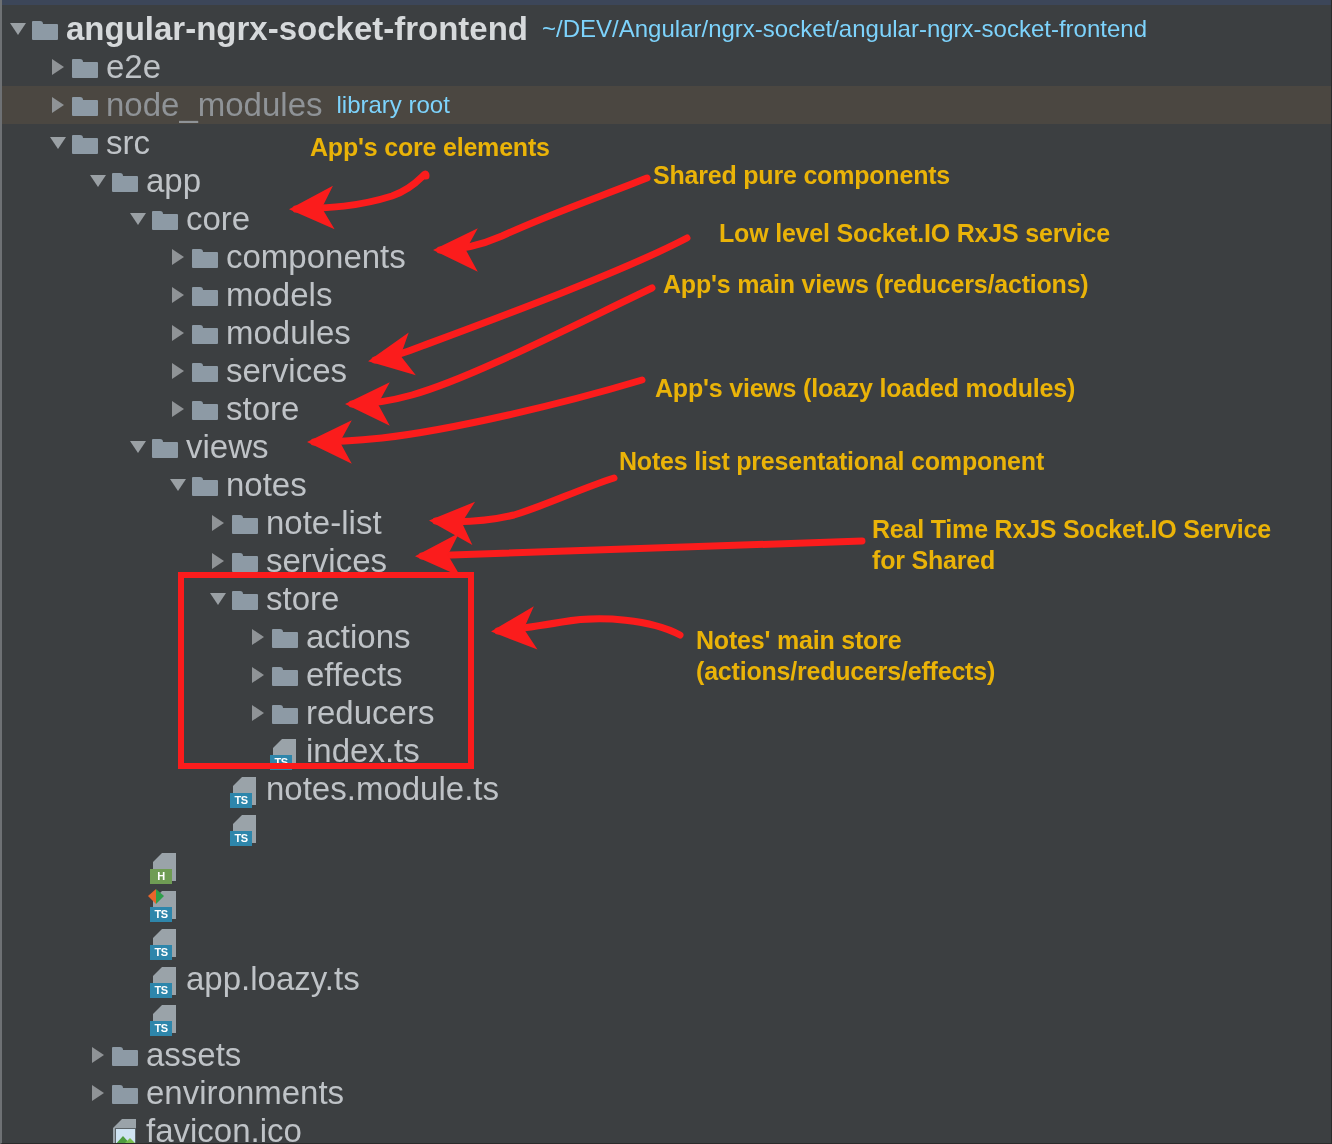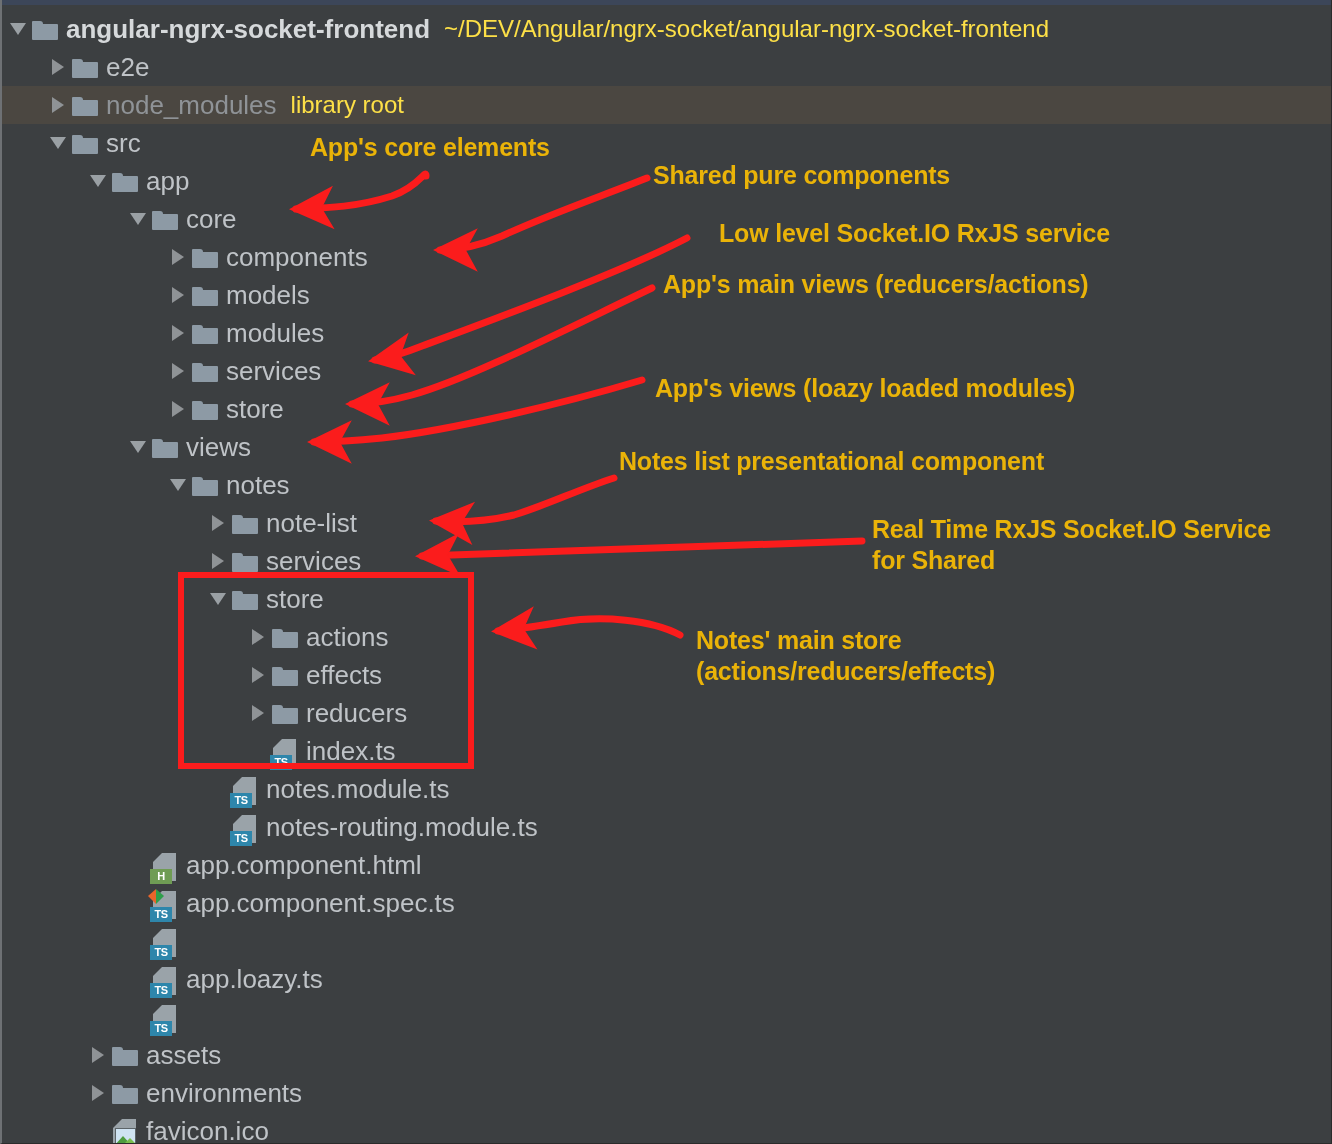--- a/index.html
+++ b/index.html
@@ -177,33 +177,33 @@
   }
   .ic-file .img .hill2 {
     position: absolute; left: 6px; bottom: -2px;
     width: 0; height: 0;
     border-left: 8px solid transparent;
     border-right: 8px solid transparent;
     border-bottom: 8px solid #79bd4e;
   }
 
   .label {
-    font-size: 26px;
+    font-size: 33px;
     color: #bfc3c7;
     white-space: nowrap;
     letter-spacing: 0px;
   }
   .label.root {
     font-weight: bold;
     color: #d6d9db;
   }
   .label.dim { color: #8f9397; }
   .suffix {
     font-size: 24px;
-    color: #fde047;
+    color: #7dd3fc;
     margin-left: 14px;
     white-space: nowrap;
   }
 
   
   #overlay {
     position: absolute;
     left: 0; top: 0;
     width: 1332px; height: 1144px;
     pointer-events: none;
@@ -501,49 +501,46 @@
       <div class="row" style="top: 803px;">
         <span style="width: 208px; flex: 0 0 208px;"></span>
         <span class="twisty empty"></span>
         <span class="icon">
           <span class="ic-file">
             <span class="sheet"></span>
             <span class="fold"></span>
             <span class="badge badge-ts">TS</span>
           </span>
         </span>
-        <span class="label">notes-routing.module.ts</span>
       </div>
       <div class="row" style="top: 841px;">
         <span style="width: 128px; flex: 0 0 128px;"></span>
         <span class="twisty empty"></span>
         <span class="icon">
           <span class="ic-file">
             <span class="sheet"></span>
             <span class="fold"></span>
             <span class="badge badge-h">H</span>
           </span>
         </span>
-        <span class="label">app.component.html</span>
       </div>
       <div class="row" style="top: 879px;">
         <span style="width: 128px; flex: 0 0 128px;"></span>
         <span class="twisty empty"></span>
         <span class="icon">
           <span class="ic-file">
             <span class="sheet"></span>
             <span class="fold"></span>
             <span class="badge badge-ts">TS</span>
             <span class="runmark">
               <span class="lt"></span>
               <span class="rt"></span>
             </span>
           </span>
         </span>
-        <span class="label">app.component.spec.ts</span>
       </div>
       <div class="row" style="top: 917px;">
         <span style="width: 128px; flex: 0 0 128px;"></span>
         <span class="twisty empty"></span>
         <span class="icon">
           <span class="ic-file">
             <span class="sheet"></span>
             <span class="fold"></span>
             <span class="badge badge-ts">TS</span>
           </span>

